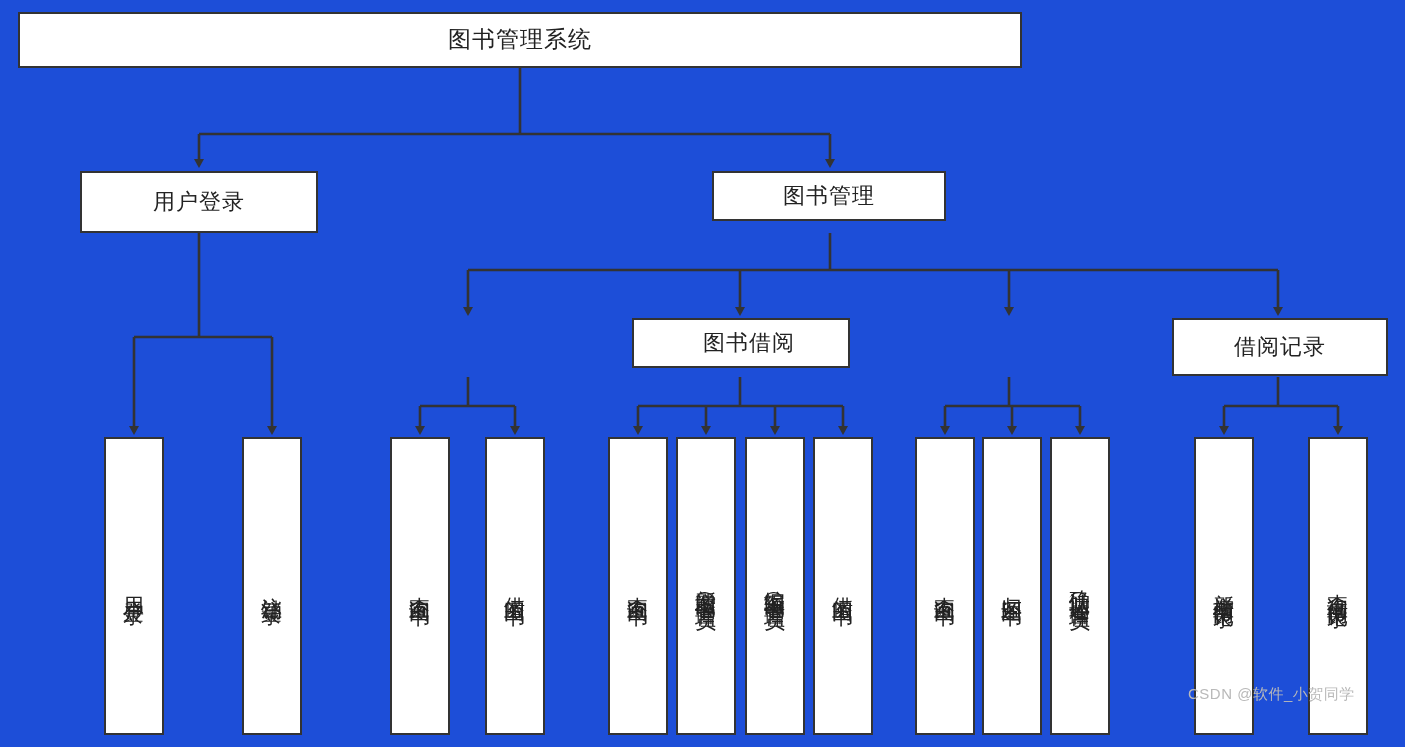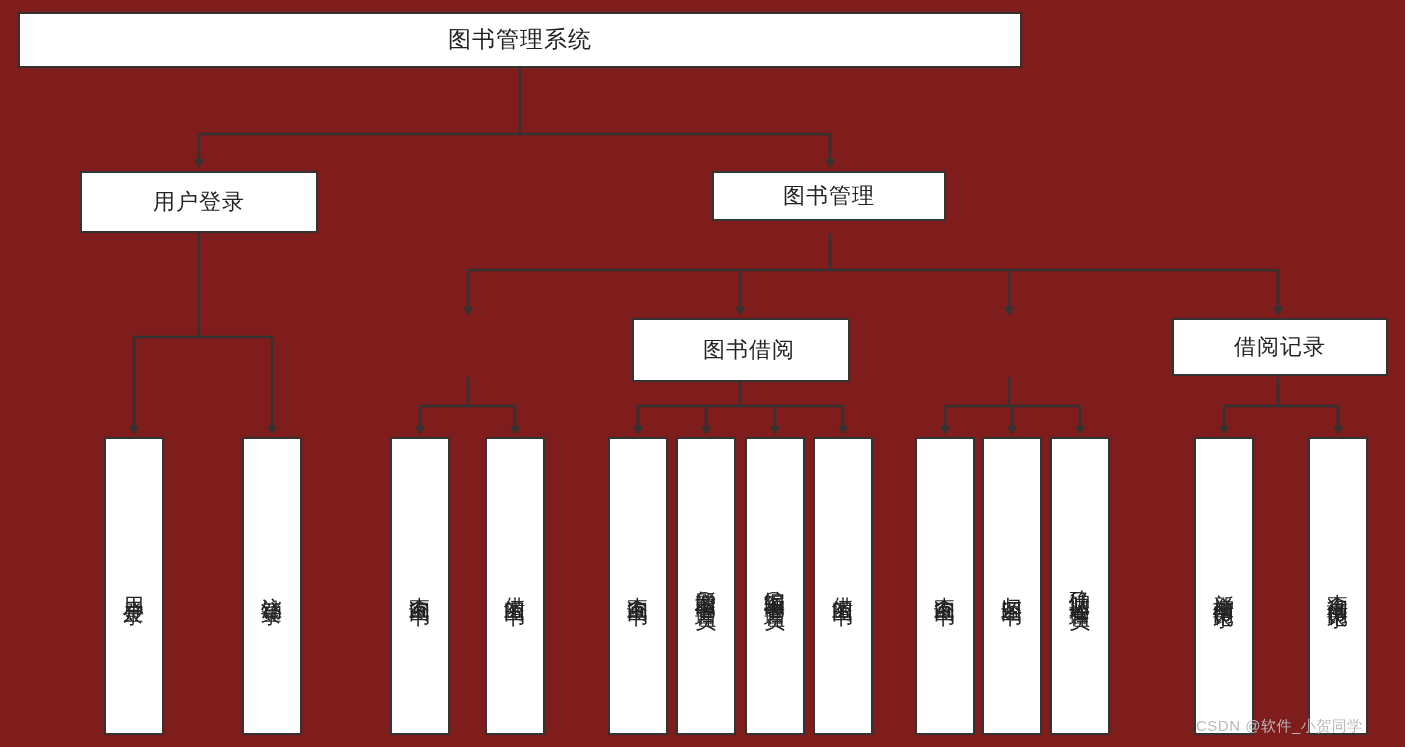--- a/index.html
+++ b/index.html
@@ -8,21 +8,21 @@
     padding: 0;
     background: #ffffff;
   }
   body {
     font-family: "Liberation Sans", "DejaVu Sans", sans-serif;
   }
   #canvas {
     position: relative;
     width: 1405px;
     height: 747px;
-    background: #7f1d1d;
+    background: #1d4ed8;
     overflow: hidden;
   }
   #edges {
     position: absolute;
     left: 0;
     top: 0;
     width: 1405px;
     height: 747px;
   }
   .node {
@@ -125,21 +125,21 @@
     <span>图书管理系统</span>
   </div>
 
   <div class="node horiz" style="left:80px; top:171px; width:238px; height:62px;">
     <span>用户登录</span>
   </div>
   <div class="node horiz" style="left:712px; top:171px; width:234px; height:50px;">
     <span>图书管理</span>
   </div>
 
-  <div class="node horiz" style="left:632px; top:318px; width:218px; height:64px;padding-left:16px;">
+  <div class="node horiz" style="left:632px; top:318px; width:218px; height:50px;padding-left:16px;">
     <span>图书借阅</span>
   </div>
   <div class="node horiz" style="left:1172px; top:318px; width:216px; height:58px;text-align:right;">
     <span>借阅记录</span>
   </div>
 
   <div class="node vert" style="left:104px; top:437px; width:60px; height:298px;">
     <span class="vlabel">用户登录</span>
   </div>
   <div class="node vert" style="left:242px; top:437px; width:60px; height:298px;">
@@ -176,15 +176,15 @@
     <span class="vlabel">确认归还（管理员）</span>
   </div>
 
   <div class="node vert" style="left:1194px; top:437px; width:60px; height:298px;">
     <span class="vlabel">新增借阅记录</span>
   </div>
   <div class="node vert" style="left:1308px; top:437px; width:60px; height:298px;">
     <span class="vlabel">查询借阅记录</span>
   </div>
 
-  <div class="watermark" style="left:1188px; top:717px;margin-left:8px;">CSDN @软件_小贺同学</div>
+  <div class="watermark" style="left:1188px; top:685px;">CSDN @软件_小贺同学</div>
 
 </div>
 
 </body></html>

